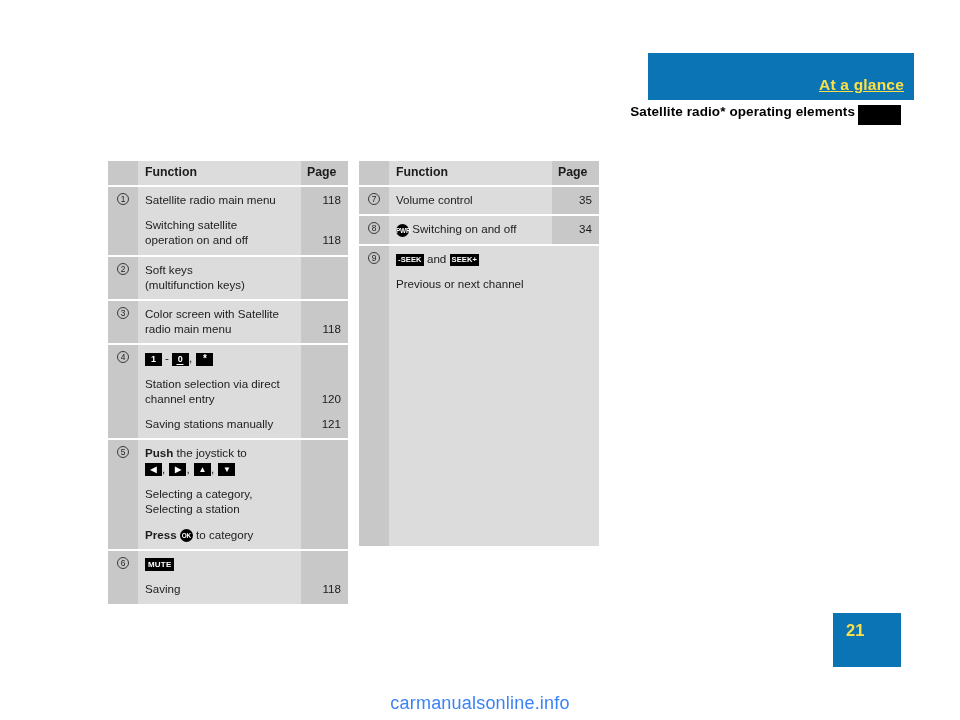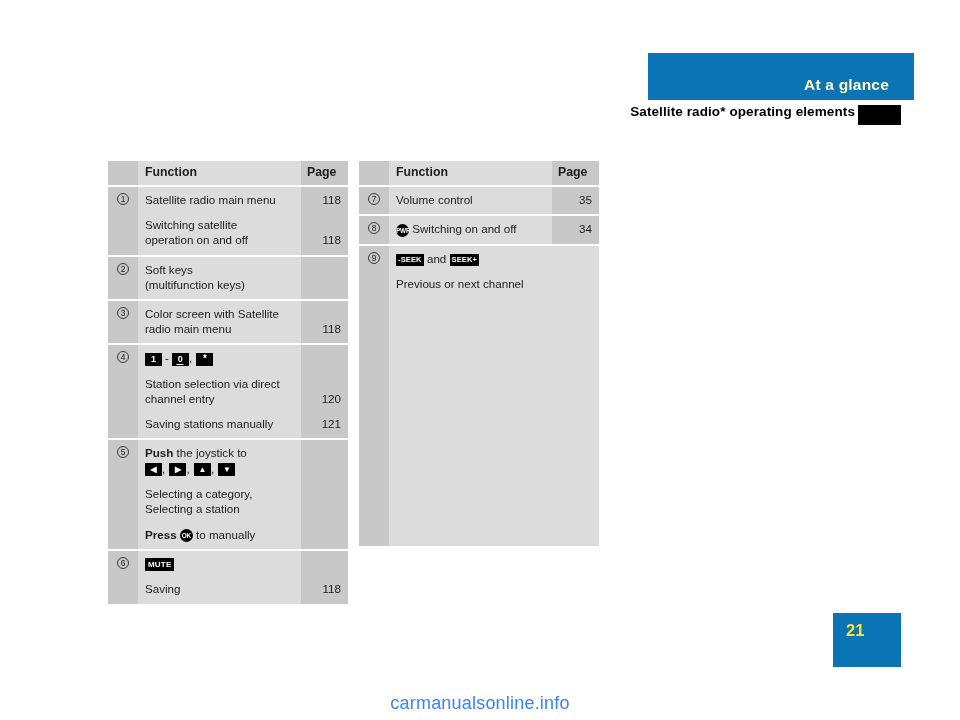--- a/index.html
+++ b/index.html
@@ -19,27 +19,28 @@
   .header-bar {
     position: absolute;
     left: 648px;
     top: 53px;
     width: 266px;
     height: 47px;
     background: #0b74b4;
   }
   .header-bar-title {
     position: absolute;
-    right: 25px;
+    right: 10px;
     bottom: 6px;
-    color: #fef9c3;
+    color: #fde047;
     font-size: 15.5px;
     font-weight: bold;
     letter-spacing: 0.2px;
     white-space: nowrap;
+    text-decoration: underline;
   }
   .subtitle {
     position: absolute;
     right: 105px;
     top: 104px;
     font-size: 13.5px;
     font-weight: bold;
     color: #000000;
     white-space: nowrap;
     letter-spacing: 0.1px;
@@ -334,21 +335,21 @@
         <div class="ln"><b>Push</b><span> the joystick to</span></div>
         <div class="ln">
           <span class="keybox key-arrow">◀</span><span class="comma">,</span>
           <span class="keybox key-arrow">▶</span><span class="comma">,</span>
           <span class="keybox key-arrow">▲</span><span class="comma">,</span>
           <span class="keybox key-arrow">▼</span>
         </div>
         <div class="ln gap">Selecting a category,</div>
         <div class="ln">Selecting a station</div>
         <div class="ln gap"><b>Press</b>
-          <span class="key-round">OK</span><span> to manually</span></div>
+          <span class="key-round">OK</span><span> to category</span></div>
       </div>
       <div class="c-pg">
         <div class="pg-line blank">&nbsp;</div>
         <div class="pg-line blank">&nbsp;</div>
         <div class="pg-line gap blank">&nbsp;</div>
         <div class="pg-line blank">&nbsp;</div>
         <div class="pg-line gap blank">&nbsp;</div>
       </div>
     </div>
 

